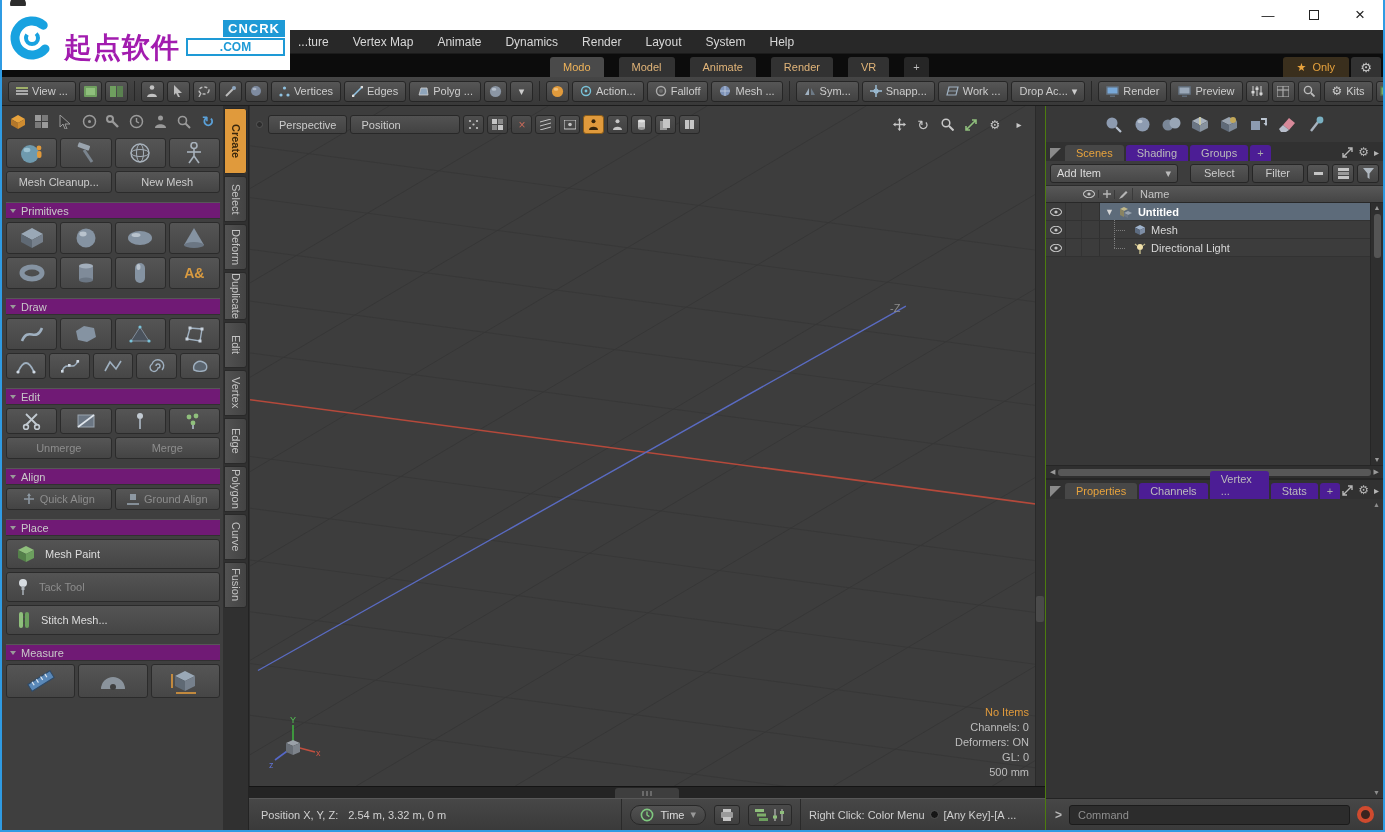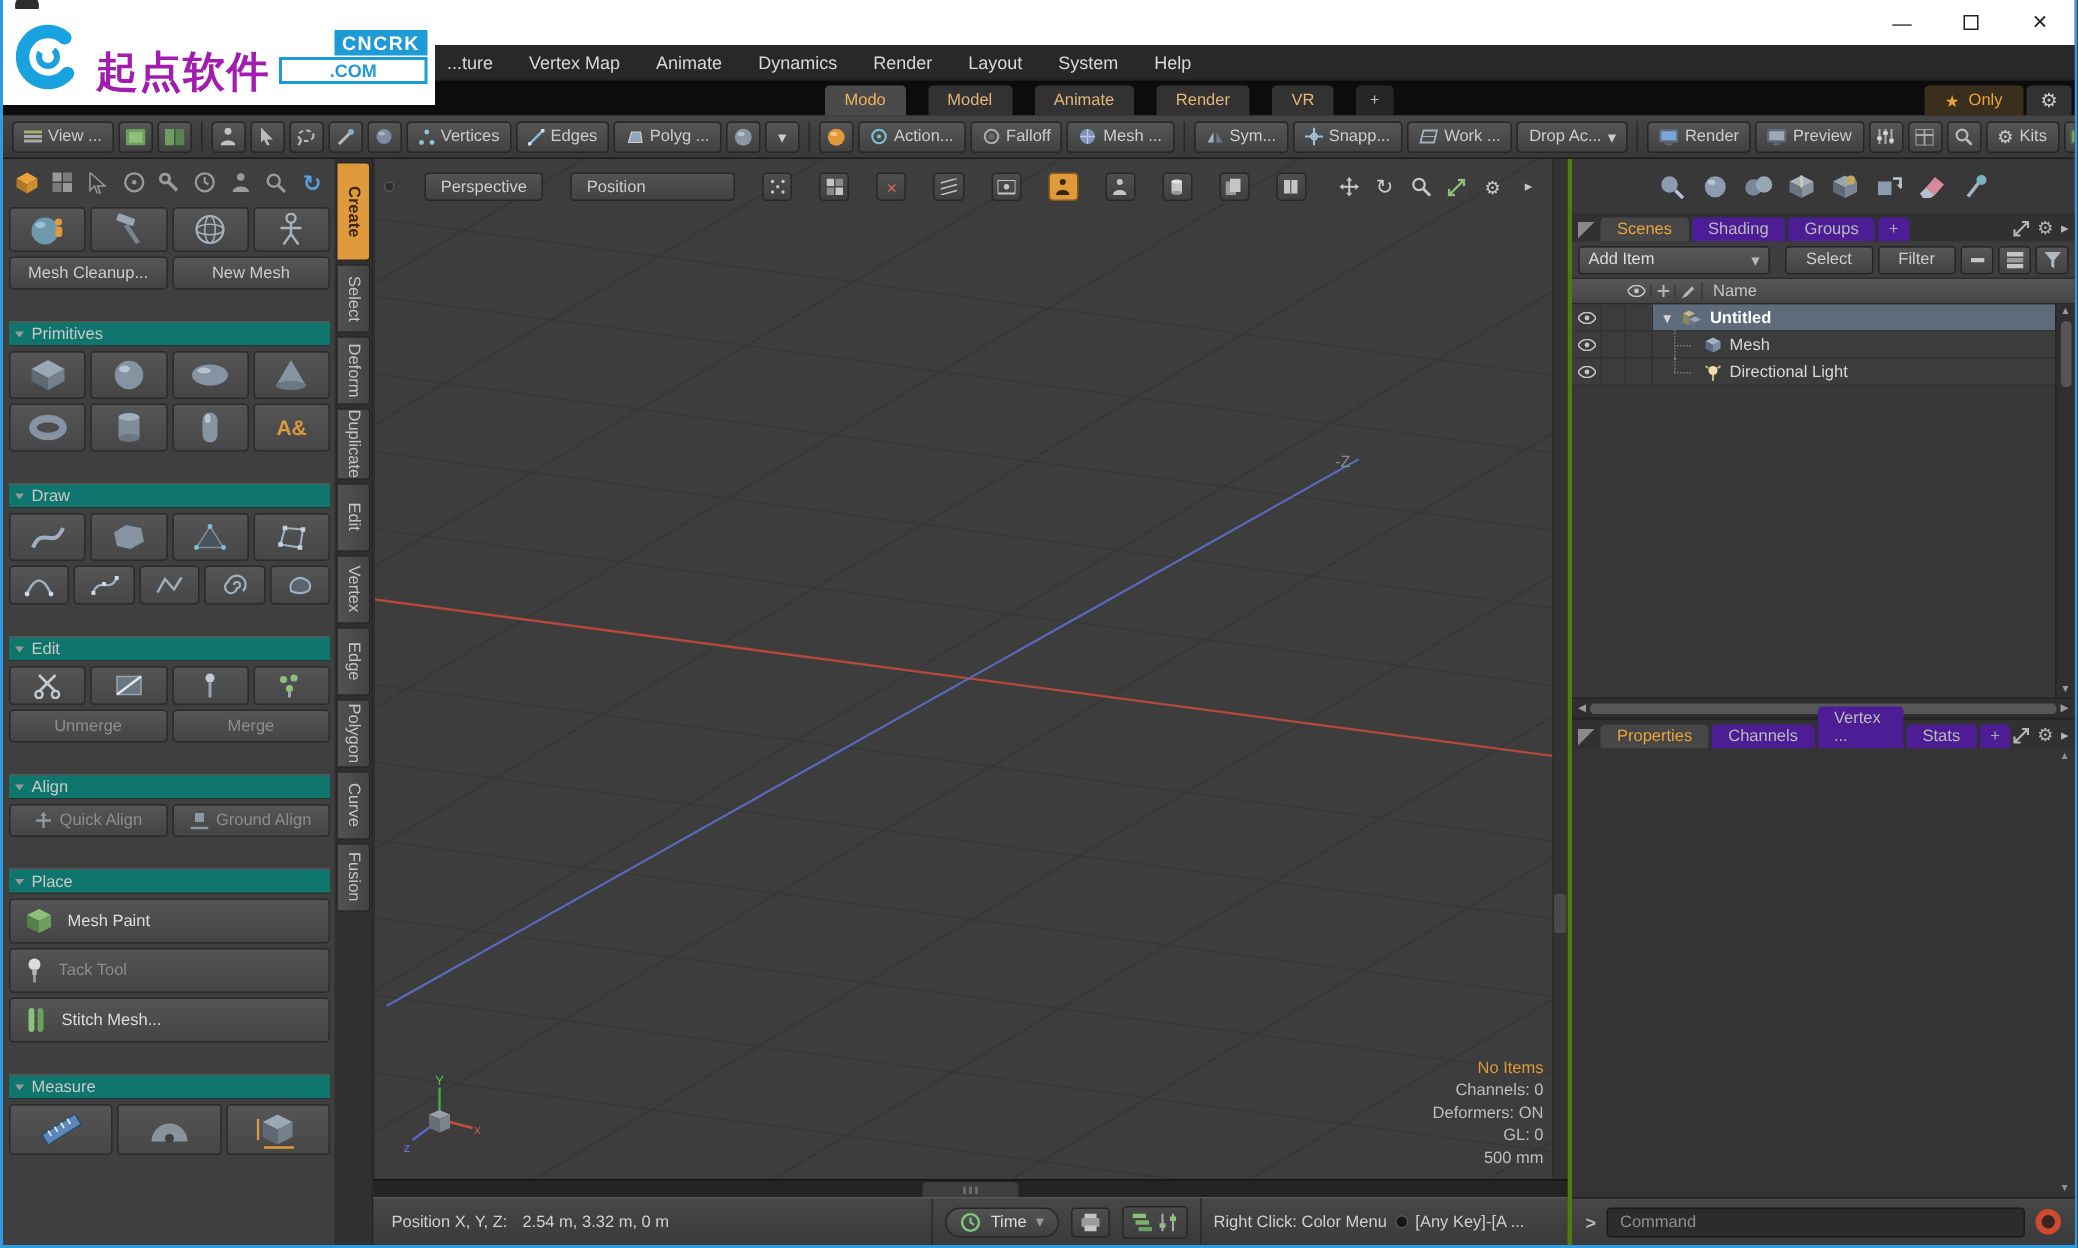--- a/index.html
+++ b/index.html
@@ -51,39 +51,39 @@
   .left-palette { width:247px; display:flex; background:#3f3f3f; border-right:1px solid #232323; flex:0 0 auto; }
   .pal-col { width:222px; display:flex; flex-direction:column; padding:3px 3px 0 4px; gap:3px; overflow:hidden; }
   .icon-strip { display:flex; gap:4px; align-items:center; padding:2px 2px 3px 2px; }
   .is-btn { width:21px; height:21px; border-radius:3px; display:flex; align-items:center; justify-content:center; }
   .is-last { margin-left:auto; }
   .tool-grid4 { display:flex; gap:3px; }
   .tg-btn { flex:1; height:30px; background:linear-gradient(#555,#464646); border:1px solid #2b2b2b; border-radius:3px; display:flex; align-items:center; justify-content:center; }
   .btn-row { display:flex; gap:3px; }
   .p-btn { flex:1; height:22px; background:linear-gradient(#565656,#444); border:1px solid #2b2b2b; border-radius:3px; color:#ccc; display:flex; align-items:center; justify-content:center; font-size:11px; gap:5px; }
   .p-btn.dim { color:#8d8d8d; }
-  .sec-header { height:17px; background:#0f766e; border-top:1px solid #575757; border-bottom:1px solid #313131; color:#c9c9c9; display:flex; align-items:center; padding-left:15px; position:relative; font-size:11px; margin-top:18px; }
+  .sec-header { height:17px; background:#701a75; border-top:1px solid #575757; border-bottom:1px solid #313131; color:#c9c9c9; display:flex; align-items:center; padding-left:15px; position:relative; font-size:11px; margin-top:6px; }
   .sec-header::before { content:''; position:absolute; left:4px; top:6px; border-left:3px solid transparent; border-right:3px solid transparent; border-top:4px solid #9a9a9a; }
   .grid4 { display:grid; grid-template-columns:repeat(4,1fr); gap:3px; }
   .grid5 { display:grid; grid-template-columns:repeat(5,1fr); gap:3px; }
   .grid3 { display:grid; grid-template-columns:repeat(3,1fr); gap:3px; }
   .cell { height:32px; background:linear-gradient(#555,#464646); border:1px solid #2b2b2b; border-radius:3px; display:flex; align-items:center; justify-content:center; }
   .cell.sm { height:26px; }
   .cell.ms { height:34px; }
   .place-btn { height:30px; display:flex; align-items:center; gap:9px; padding-left:9px; background:linear-gradient(#545454,#454545); border:1px solid #2b2b2b; border-radius:3px; color:#ddd; }
   .place-btn.dim { color:#8d8d8d; }
   .vtabs { width:25px; background:#303030; display:flex; flex-direction:column; gap:2px; padding:2px 1px 0 1px; flex:0 0 auto; }
   .vtab { writing-mode:vertical-rl; background:linear-gradient(90deg,#525252,#434343); color:#c4c4c4; font-size:11px; border:1px solid #292929; border-radius:0 3px 3px 0; display:flex; align-items:center; justify-content:center; min-height:46px; }
   .vtab.active { background:#e09a3c; color:#38260c; font-weight:bold; min-height:66px; }
 
   
   .center-col { flex:1; display:flex; flex-direction:column; min-width:0; background:#3d3d3d; }
   .viewport { flex:1; position:relative; overflow:hidden; background:#3d3d3d; border-left:1px solid #2d2d2d; }
   .vp-grid { position:absolute; inset:0; width:100%; height:100%; }
-  .vp-header { position:absolute; top:9px; left:6px; right:16px; display:flex; align-items:center; gap:18px; z-index:5; }
+  .vp-header { position:absolute; top:9px; left:6px; right:16px; display:flex; align-items:center; gap:3px; z-index:5; }
   .vp-btn { height:19px; background:linear-gradient(#525252,#424242); border:1px solid #282828; border-radius:3px; color:#ccc; padding:0 10px; display:flex; align-items:center; font-size:11px; }
   .vp-ic { width:21px; height:19px; background:linear-gradient(#4e4e4e,#404040); border:1px solid #282828; border-radius:3px; display:flex; align-items:center; justify-content:center; color:#c5c5c5; padding:0; }
   .vp-ic.orange { background:#e09a3c; border-color:#8a5c18; color:#3a2a10; }
   .vp-dot { width:7px; height:7px; border-radius:50%; background:#2c2c2c; border:1px solid #555; margin-right:2px; }
   .vp-right { margin-left:auto; display:flex; gap:4px; align-items:center; }
   .vp-ghost { width:20px; height:19px; display:flex; align-items:center; justify-content:center; color:#c8c8c8; }
   .minus-z { position:absolute; left:640px; top:196px; color:#8b8b8b; font-size:11px; z-index:4; }
   .vp-info { position:absolute; right:16px; bottom:6px; text-align:right; line-height:15px; font-size:11px; color:#bdbdbd; z-index:4; }
   .vp-info .hl { color:#e09a3c; }
   .gizmo { position:absolute; left:18px; bottom:16px; z-index:4; }
@@ -97,21 +97,21 @@
   .statusbar { height:32px; background:linear-gradient(#474747,#3a3a3a); border-top:1px solid #585858; display:flex; align-items:center; padding:0 12px; gap:8px; flex:0 0 auto; }
   .sb-sep { width:1px; align-self:stretch; background:#2a2a2a; }
   .sb-pos { flex:1; display:flex; gap:10px; color:#d0d0d0; }
   .time-btn { display:flex; align-items:center; gap:6px; background:linear-gradient(#525252,#404040); border:1px solid #282828; border-radius:10px; padding:2px 9px; color:#ddd; }
   .sb-icbtn { width:26px; height:20px; background:linear-gradient(#4e4e4e,#3f3f3f); border:1px solid #282828; border-radius:3px; display:flex; align-items:center; justify-content:center; }
   .sb-group { height:22px; display:flex; align-items:center; gap:4px; border:1px solid #282828; border-radius:3px; background:linear-gradient(#4a4a4a,#3d3d3d); padding:0 6px; }
   .sb-hint { width:224px; color:#cfcfcf; white-space:nowrap; overflow:hidden; display:flex; align-items:center; gap:5px; }
   .hint-dot { width:9px; height:9px; border-radius:50%; background:#161616; border:1px solid #555; flex:0 0 auto; }
 
   
-  .right-panel { width:338px; display:flex; flex-direction:column; background:#383838; border-left:3px solid #4d7c0f; flex:0 0 auto; }
+  .right-panel { width:338px; display:flex; flex-direction:column; background:#383838; border-left:1px solid #4d7c0f; flex:0 0 auto; }
   .rp-icons { height:36px; display:flex; align-items:center; justify-content:center; gap:7px; flex:0 0 auto; }
   .rp-ib { width:22px; height:22px; display:flex; align-items:center; justify-content:center; }
 
   .panel-tabs { height:19px; display:flex; align-items:flex-end; background:#313131; gap:2px; padding-left:2px; flex:0 0 auto; }
   .corner-fold { width:0; height:0; border-top:11px solid #8a8a8a; border-right:11px solid transparent; margin:0 2px 2px 2px; }
   .ptab { padding:2px 11px; background:#4c1d95; color:#bbb; border-radius:3px 3px 0 0; font-size:11px; }
   .ptab.active { color:#e8a33d; background:#474747; }
   .ptab-plus { padding:2px 7px; color:#aaa; }
   .panel-tools { margin-left:auto; display:flex; gap:5px; padding:0 4px 2px 0; color:#b5b5b5; align-items:center; font-size:12px; }
 

